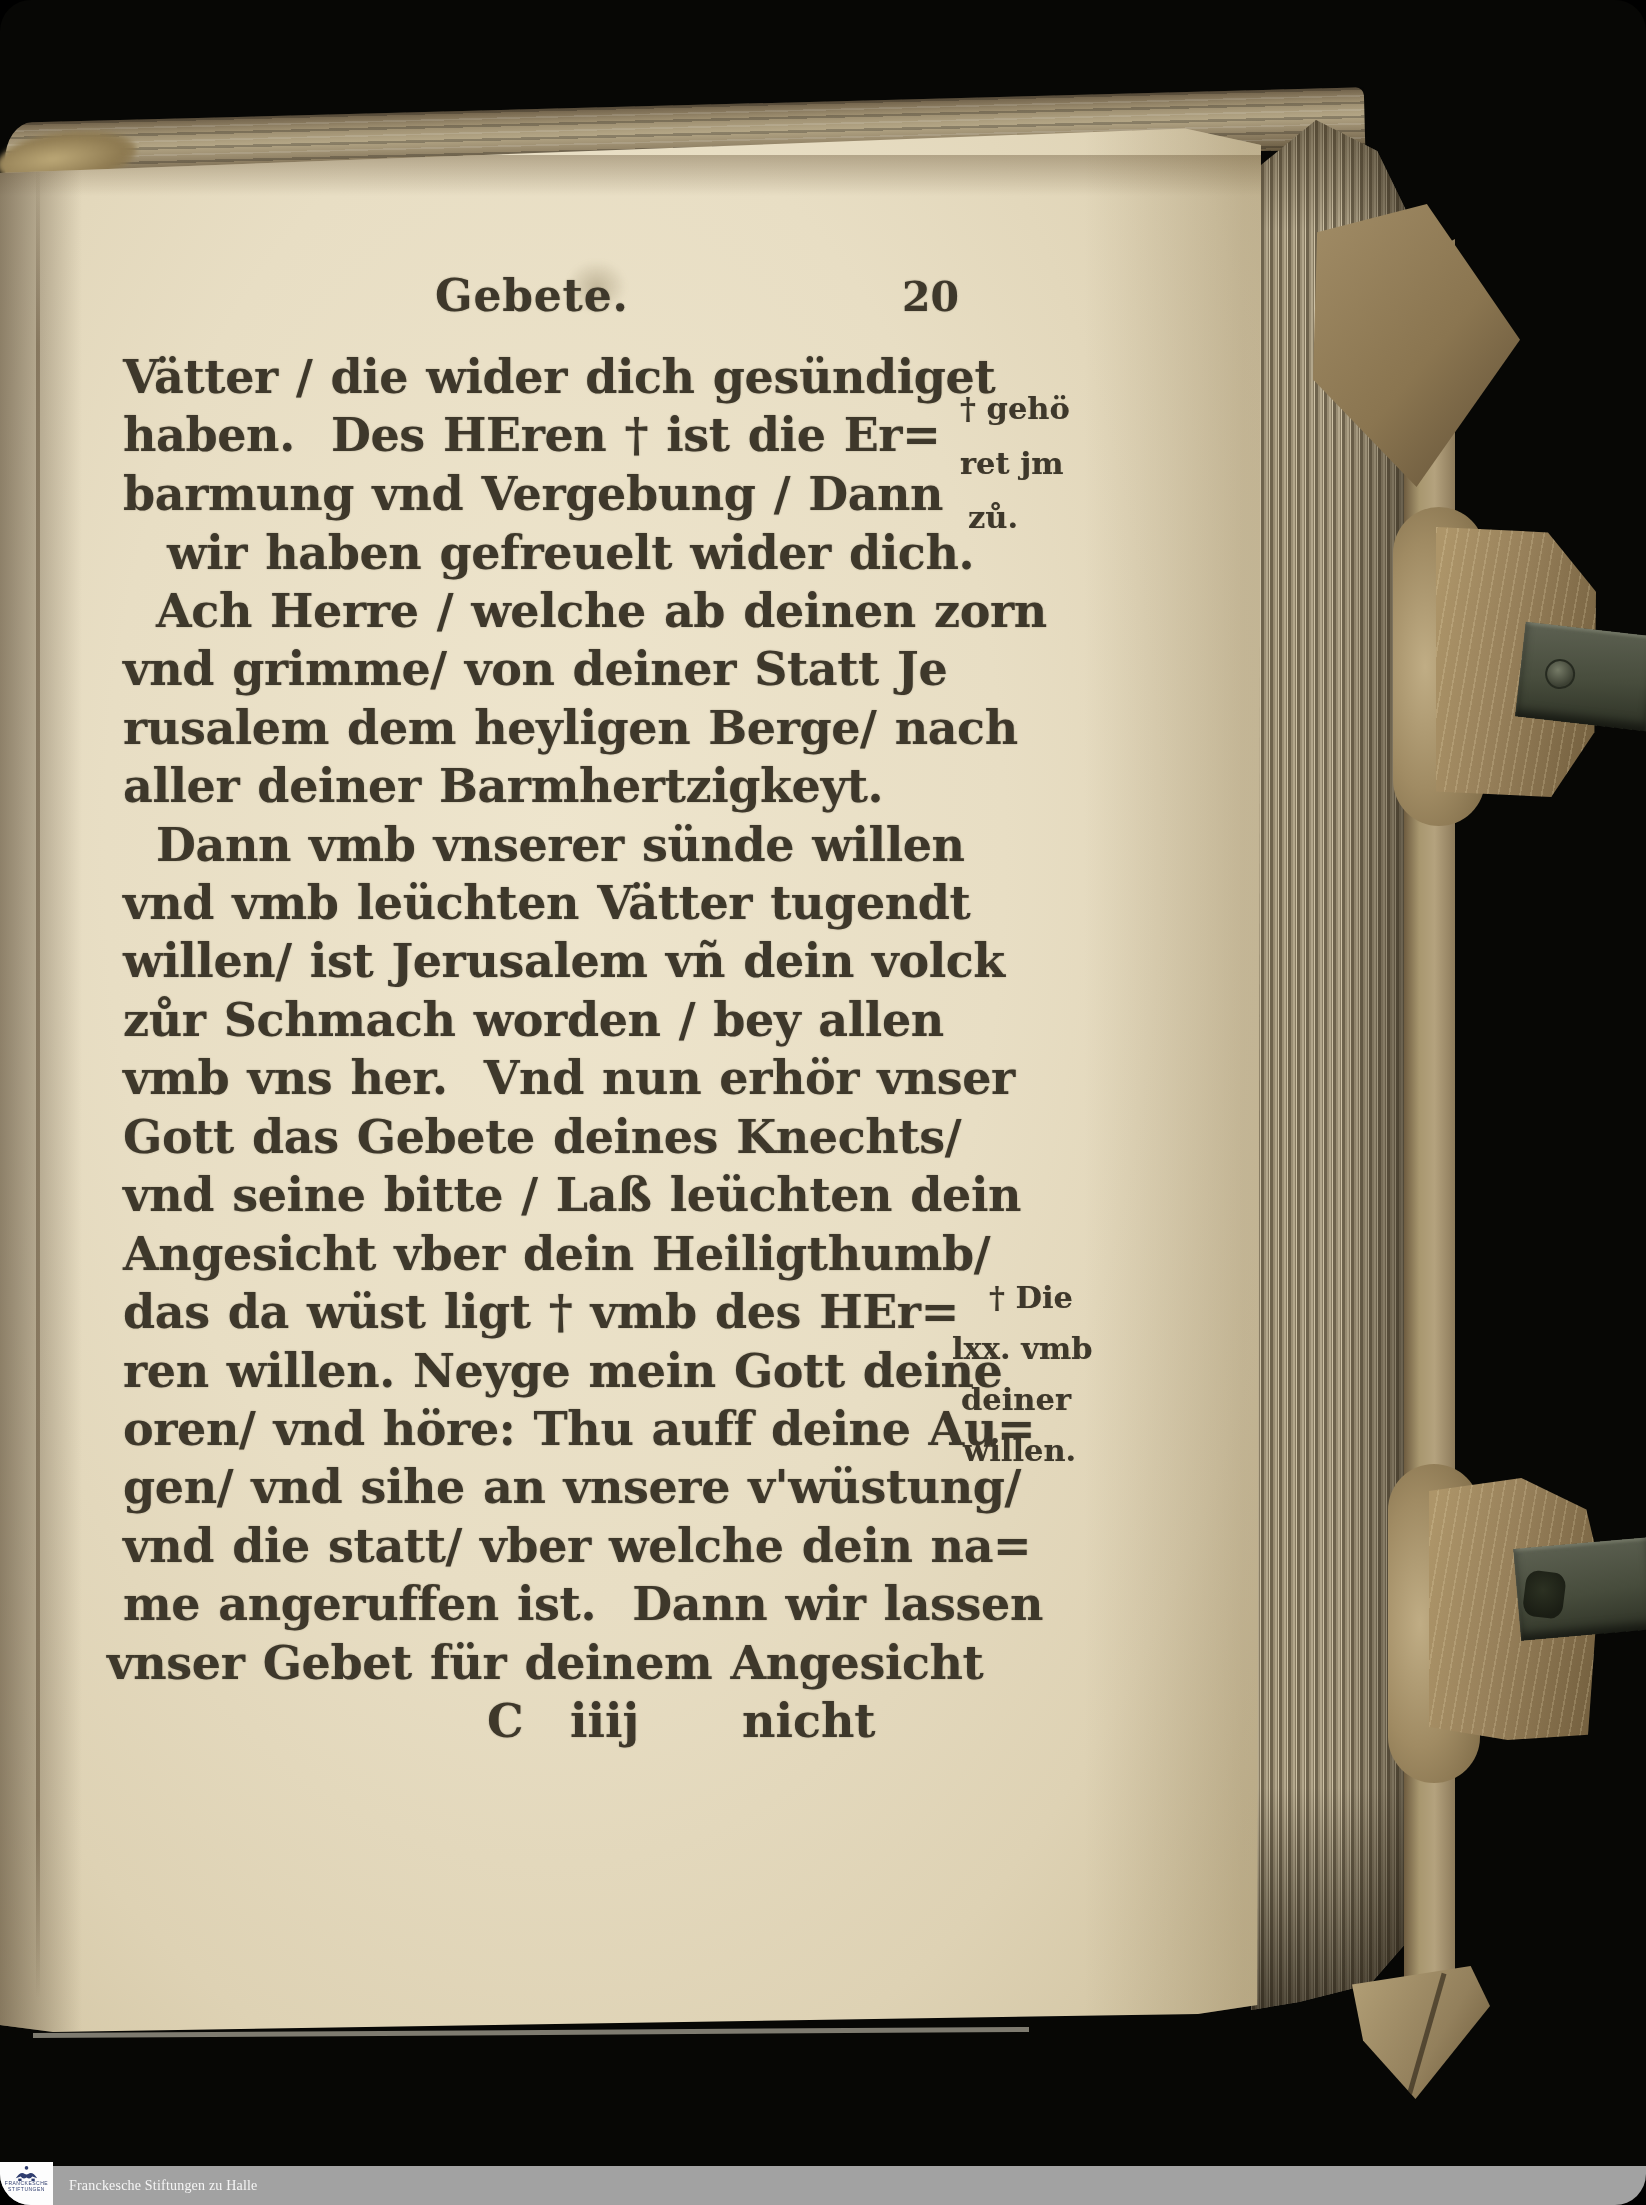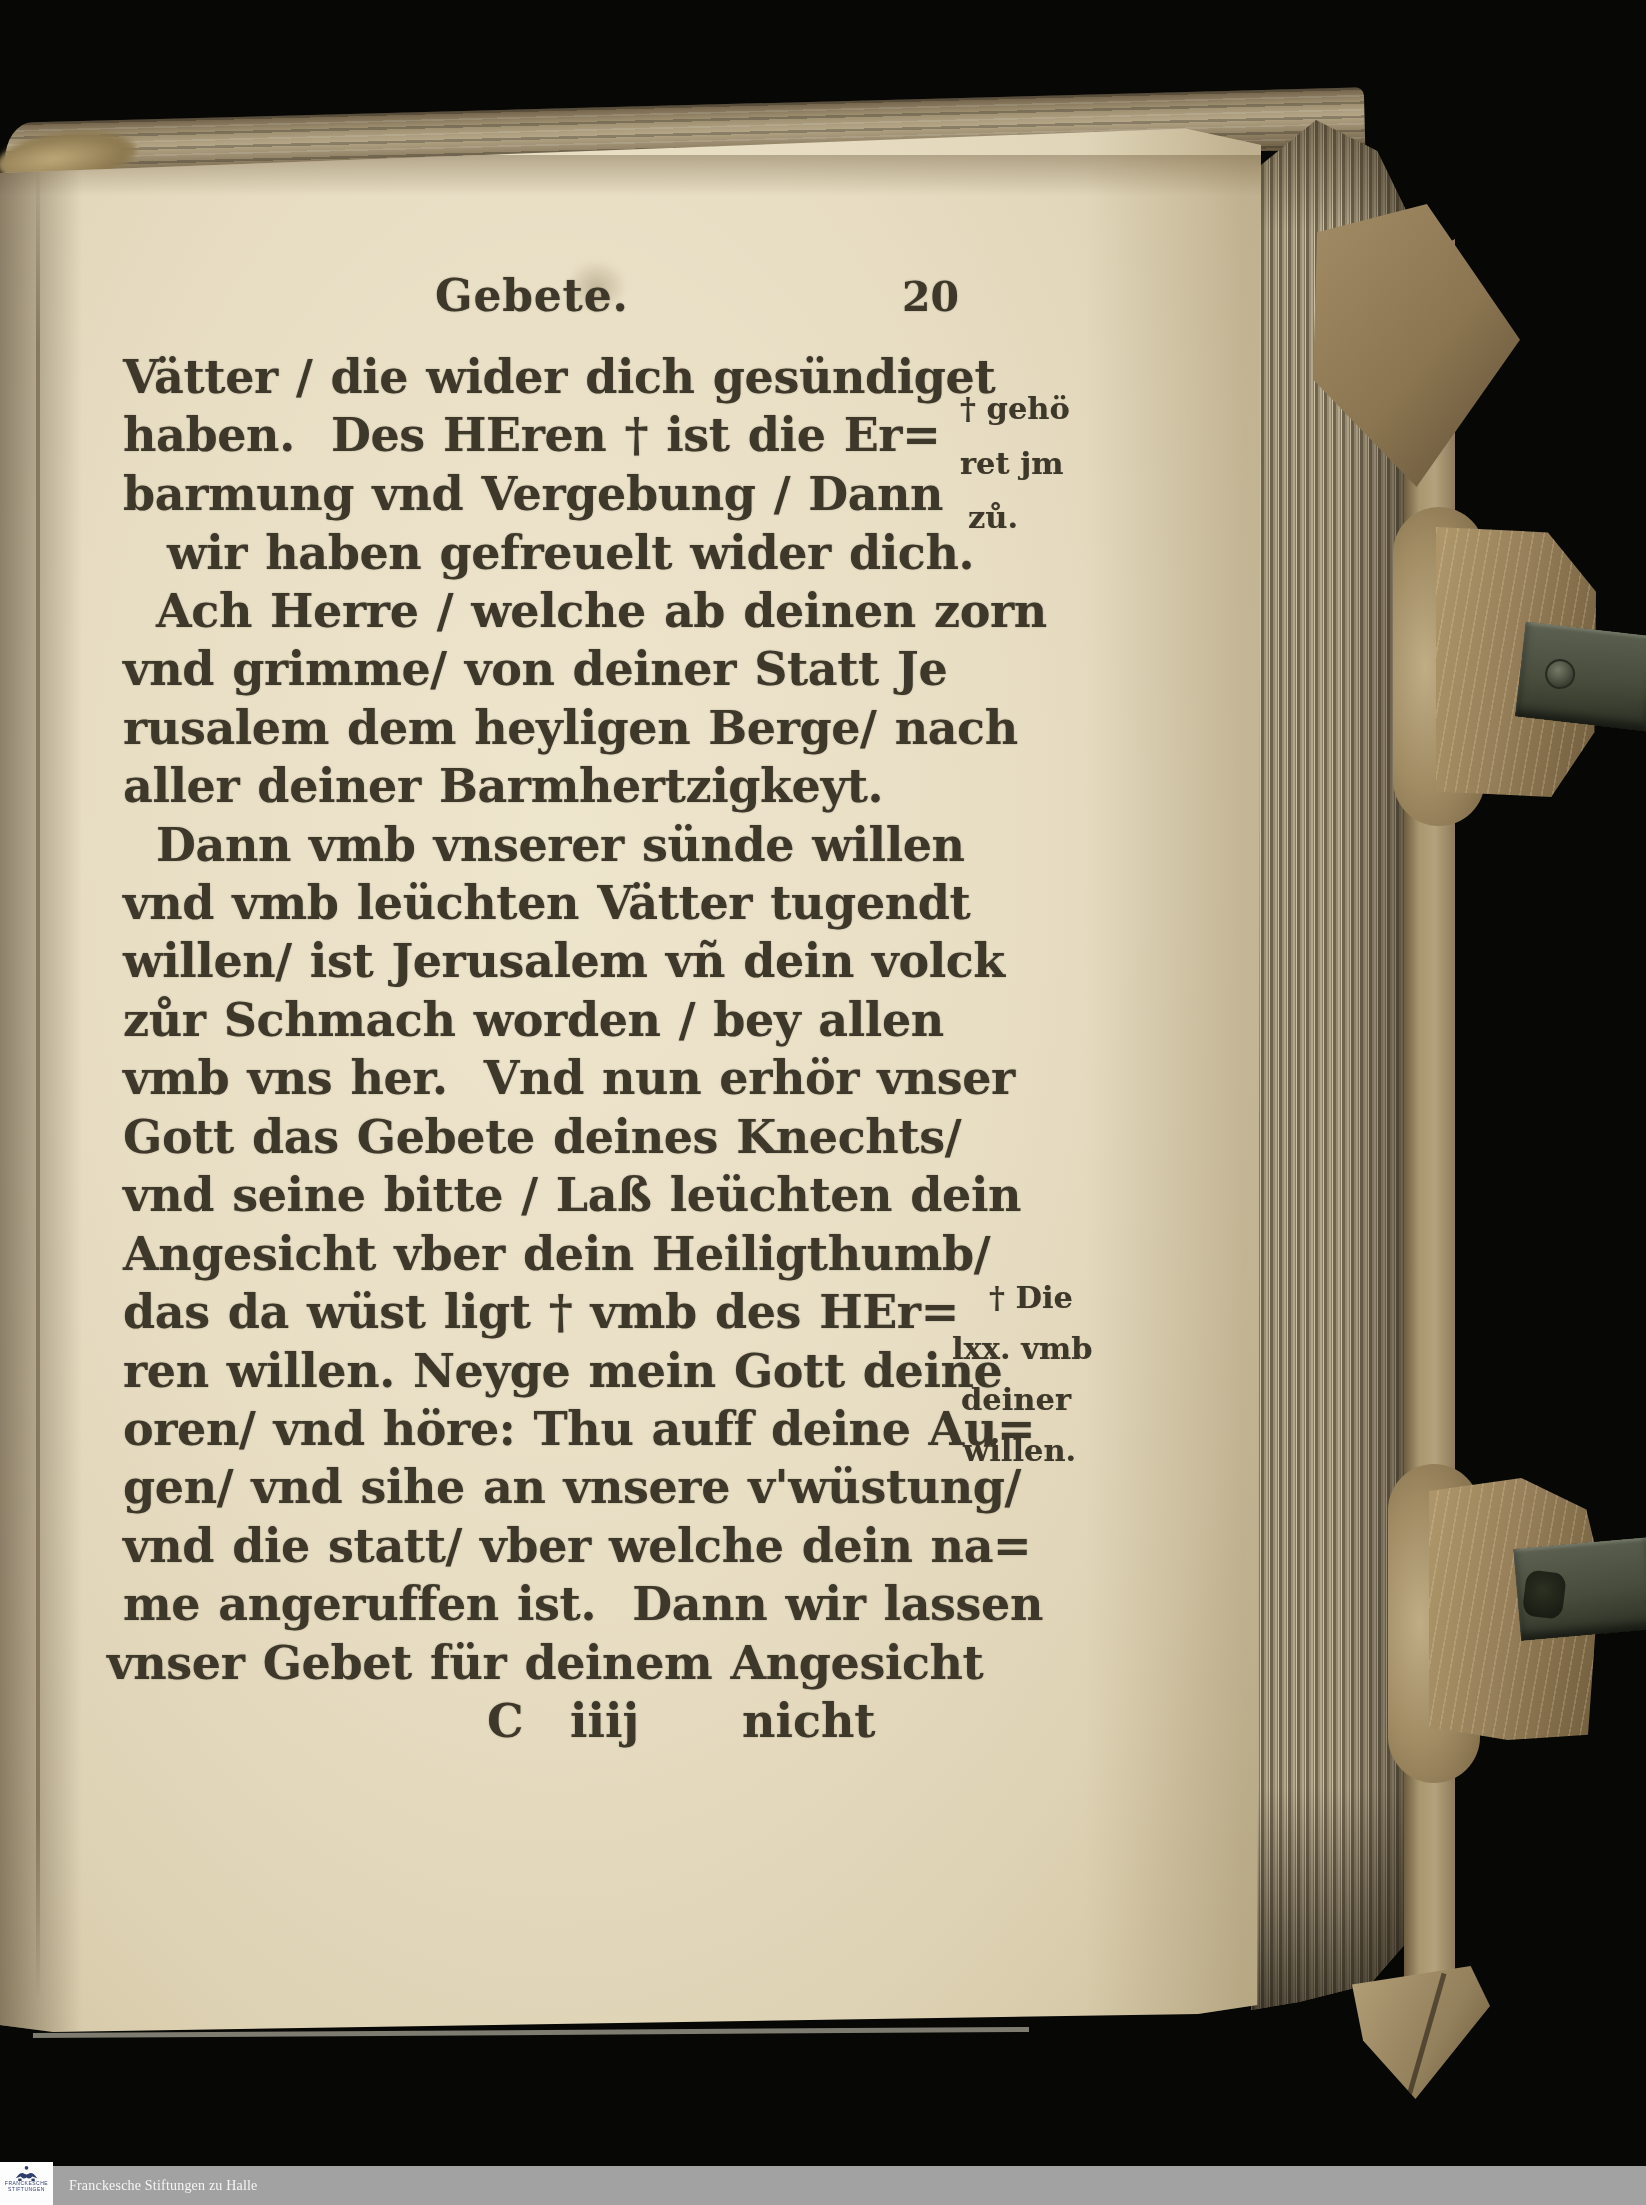--- a/index.html
+++ b/index.html
@@ -4,20 +4,21 @@
 <style>
   :root{
     --bg:#070705; --paper:#e9dfc6; --ink:#3e382b; --bar:#a2a2a2; --logo-blue:#2f3d6e; --bar-text:#f5f5f5;
   }
   *{margin:0;padding:0;box-sizing:border-box;}
   html,body{background:#000;}
   #stage{
     position:relative;width:1646px;height:2205px;overflow:hidden;
     background:var(--bg);
     font-family:"DejaVu Serif","Liberation Serif",serif;
+    border-radius:31px;
   }
   
   .top-strip{
     position:absolute;left:5px;top:123px;width:1360px;height:61px;
     transform:rotate(-1.5deg);transform-origin:left center;
     background:linear-gradient(180deg,#6e5f48 0%,#9b8c6e 22%,#b3a585 45%,#8f8064 72%,#675940 100%);
     border-top-left-radius:28px 38px;border-top-right-radius:8.2px;
   }
   .top-strip::after{
     content:"";position:absolute;inset:0;

